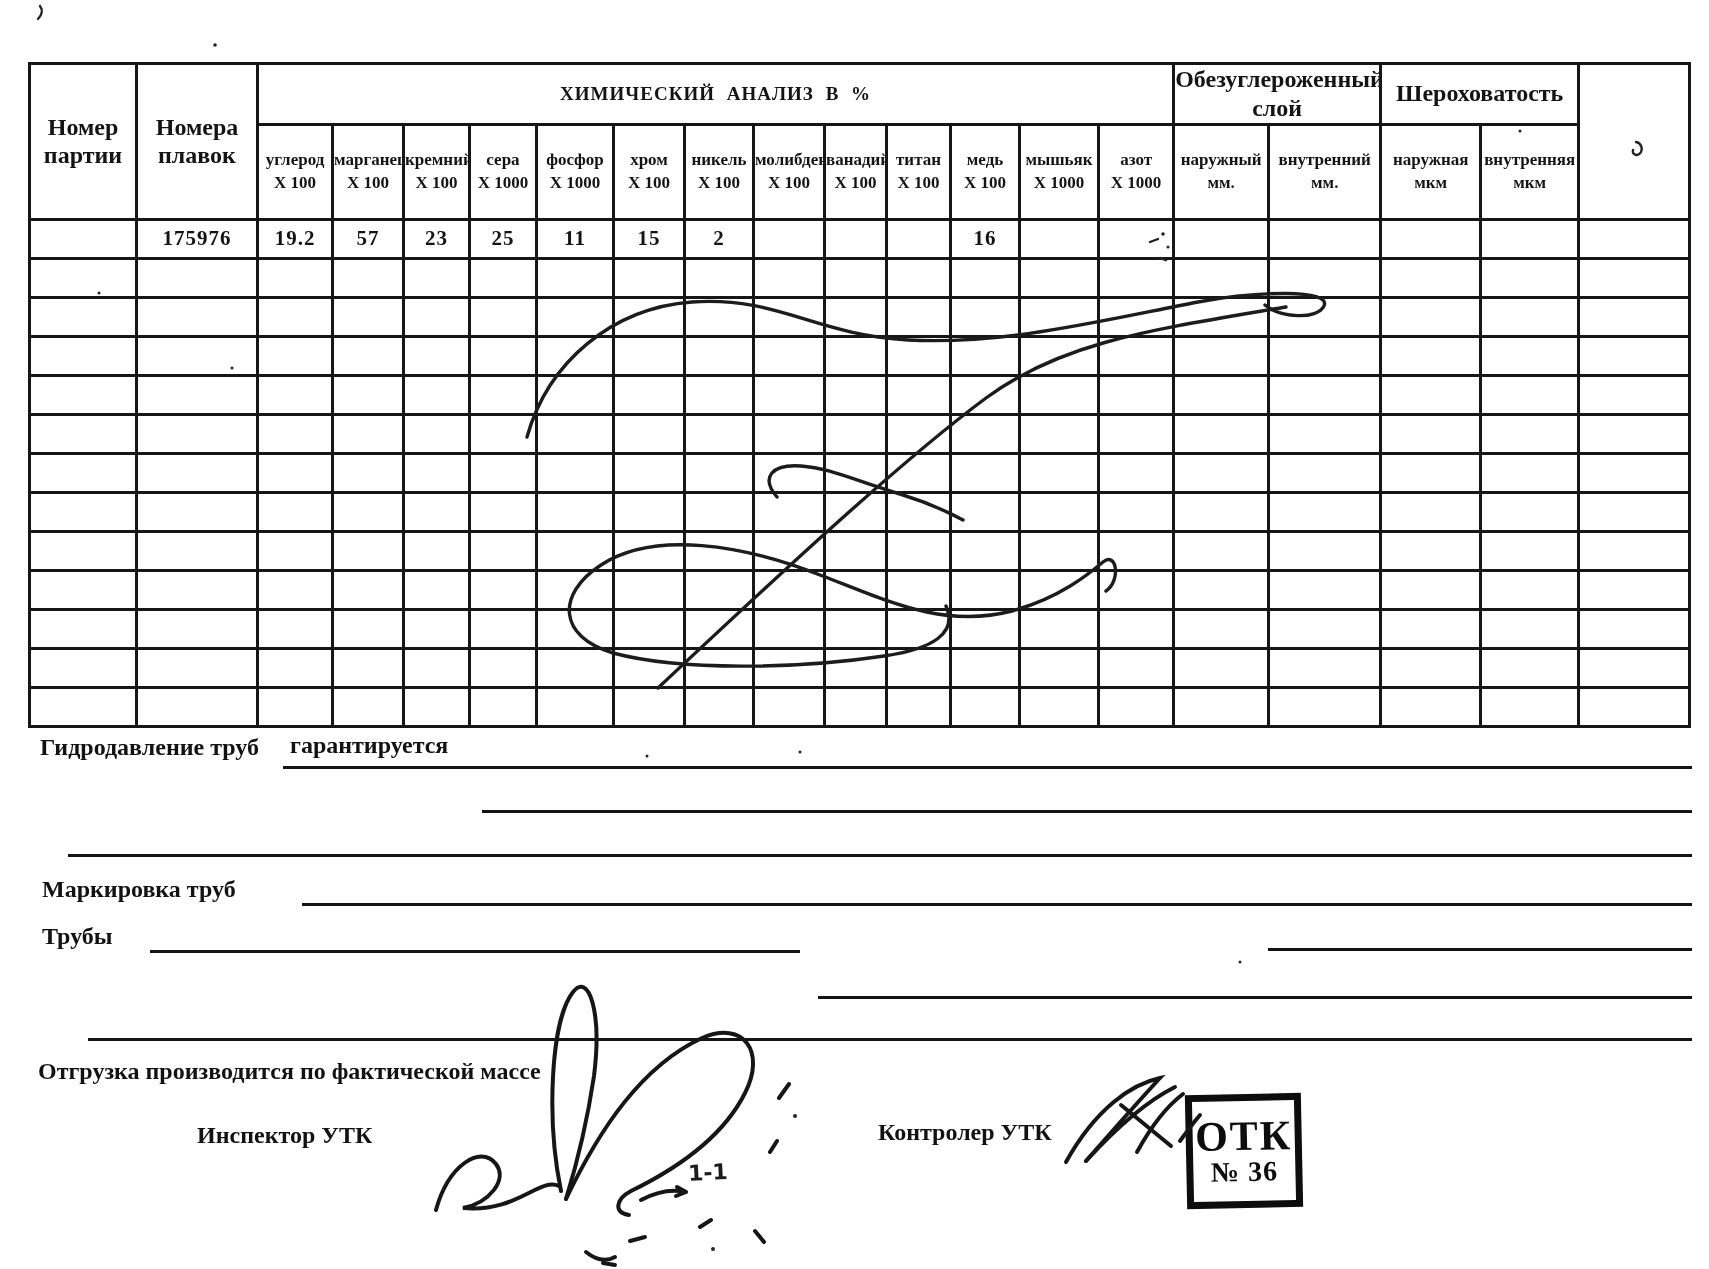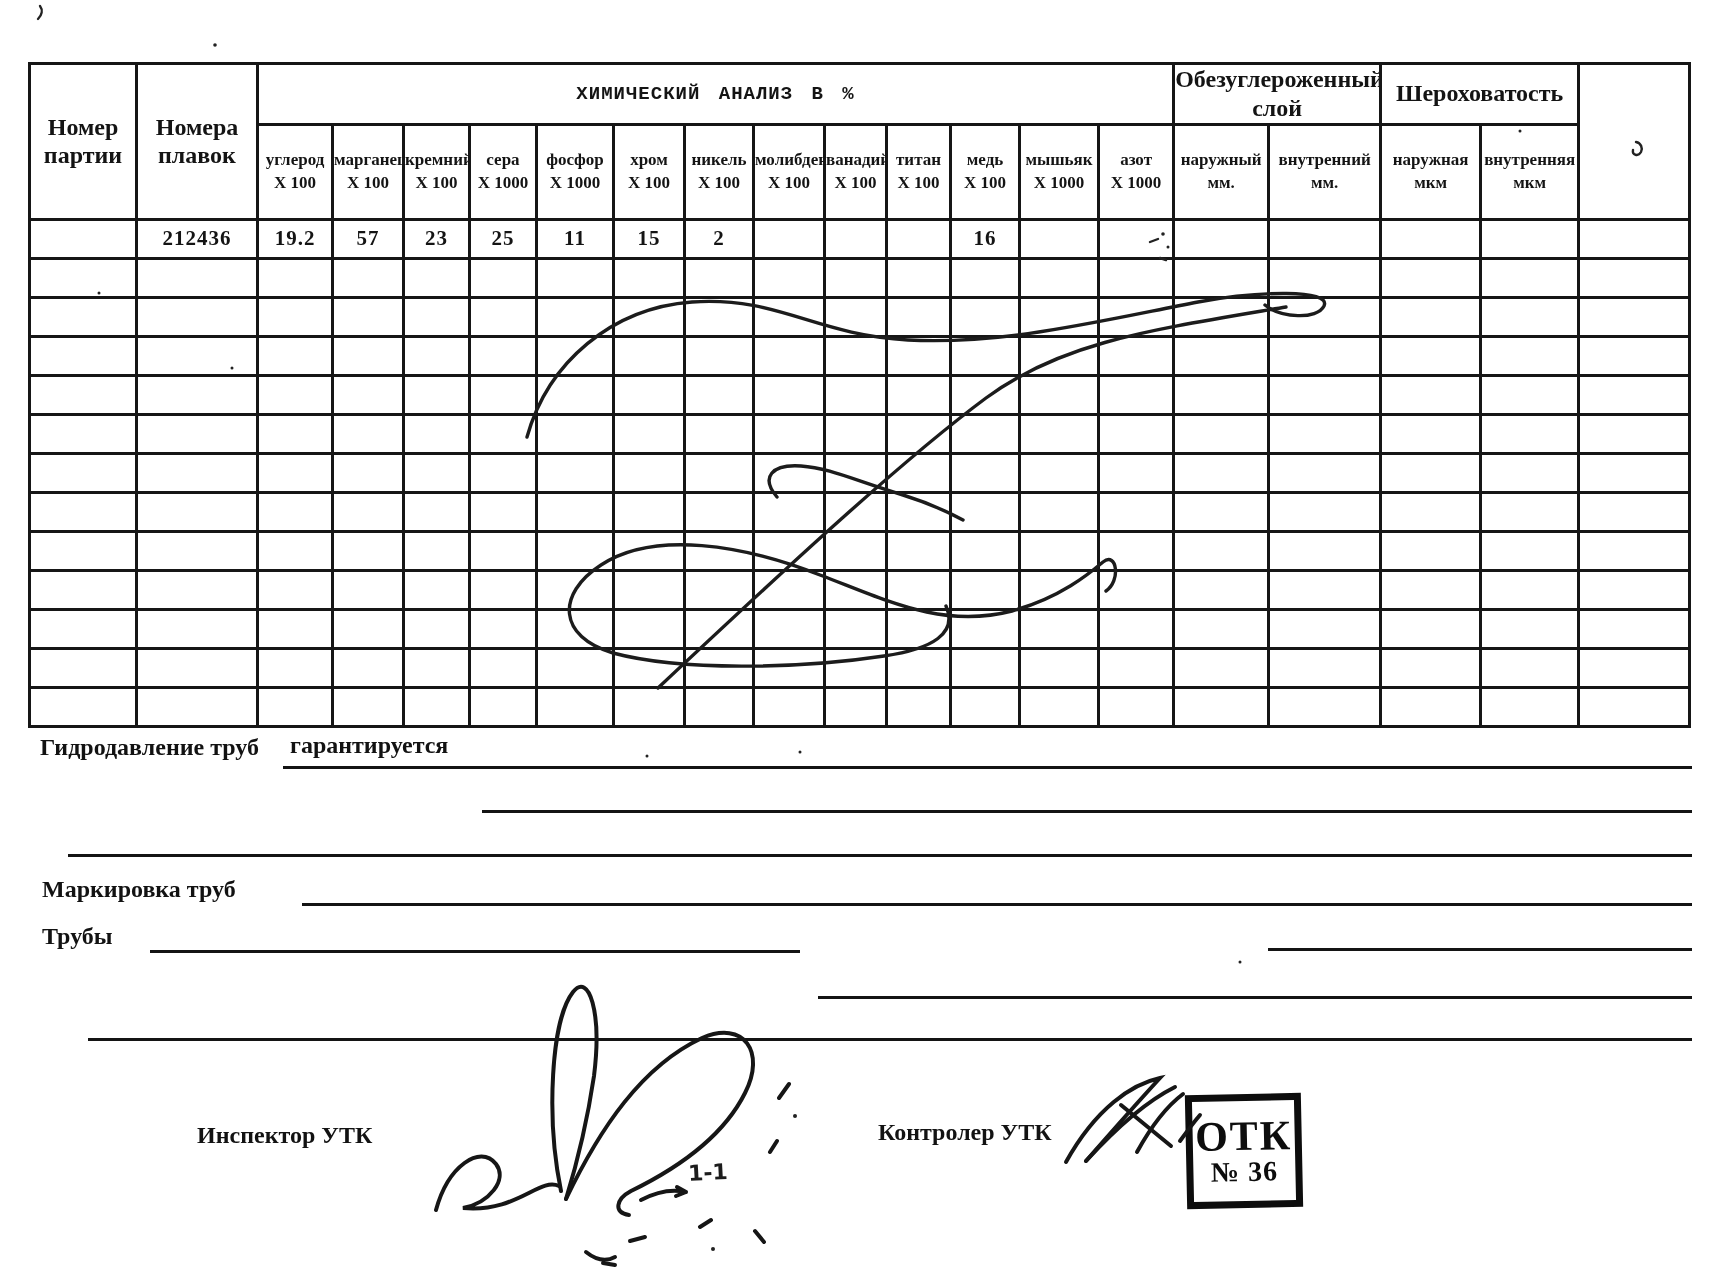--- a/index.html
+++ b/index.html
@@ -9,21 +9,21 @@
   }
   
   #tblwrap{position:absolute;left:28px;top:62px;}
   table{border-collapse:collapse;table-layout:fixed;width:1660px;}
   td{border:3px solid #161616;padding:0;text-align:center;vertical-align:middle;
      overflow:hidden;}
   tr.r-group{height:56px;}
   tr.r-sub{height:95px;}
   tr.r-body{height:39px;}
   td.hd{font-size:24px;font-weight:600;line-height:1.2;}
-  td.title{font-size:19px;font-weight:600;letter-spacing:1px;word-spacing:6px;font-family:Liberation Mono, monospace;}
+  td.title{font-size:19px;font-weight:600;letter-spacing:1px;word-spacing:6px;}
   td.sub{font-size:17px;font-weight:600;line-height:1.35;}
   td.cell{font-size:21px;font-weight:600;letter-spacing:1px;}
   
   .lbl{position:absolute;font-weight:700;font-size:24px;white-space:nowrap;color:#121212;}
   .val{position:absolute;font-weight:700;font-size:24px;white-space:nowrap;color:#121212;}
   .uline{position:absolute;border-bottom:3px solid #141414;height:0;}
   
   #stamp{
     position:absolute;left:1186px;top:1094px;width:116px;height:114px;
     border:7px solid #0d0d0d;box-sizing:border-box;transform:rotate(-1.2deg);
@@ -91,21 +91,21 @@
             <td class="sub">медь<br>X 100</td>
             <td class="sub">мышьяк<br>X 1000</td>
             <td class="sub">азот<br>X 1000</td>
             <td class="sub">наружный<br>мм.</td>
             <td class="sub">внутренний<br>мм.</td>
             <td class="sub">наружная<br>мкм</td>
             <td class="sub">внутренняя<br>мкм</td>
           </tr>
           <tr class="r-body">
             <td class="cell"></td>
-            <td class="cell">212436</td>
+            <td class="cell">175976</td>
             <td class="cell">19.2</td>
             <td class="cell">57</td>
             <td class="cell">23</td>
             <td class="cell">25</td>
             <td class="cell">11</td>
             <td class="cell">15</td>
             <td class="cell">2</td>
             <td class="cell"></td>
             <td class="cell"></td>
             <td class="cell"></td>
@@ -398,20 +398,21 @@
   <div class="uline" style="left:302px;top:903px;width:1390px"></div>
 
   <span class="lbl" style="left:42px;top:923px">Трубы</span>
   <div class="uline" style="left:150px;top:950px;width:650px"></div>
   <div class="uline" style="left:1268px;top:948px;width:424px"></div>
 
   <div class="uline" style="left:818px;top:996px;width:874px"></div>
 
   <div class="uline" style="left:88px;top:1038px;width:1604px"></div>
 
+  <span class="lbl" style="left:38px;top:1058px">Отгрузка производится по фактической массе</span>
 
   <span class="lbl" style="left:197px;top:1122px">Инспектор  УТК</span>
   <span class="lbl" style="left:878px;top:1119px">Контролер УТК</span>
 
   <div id="stamp">
     <div class="s1">ОТК</div>
     <div class="s2">№ 36</div>
   </div>
 
   <span id="hw-mark">1-1</span>

